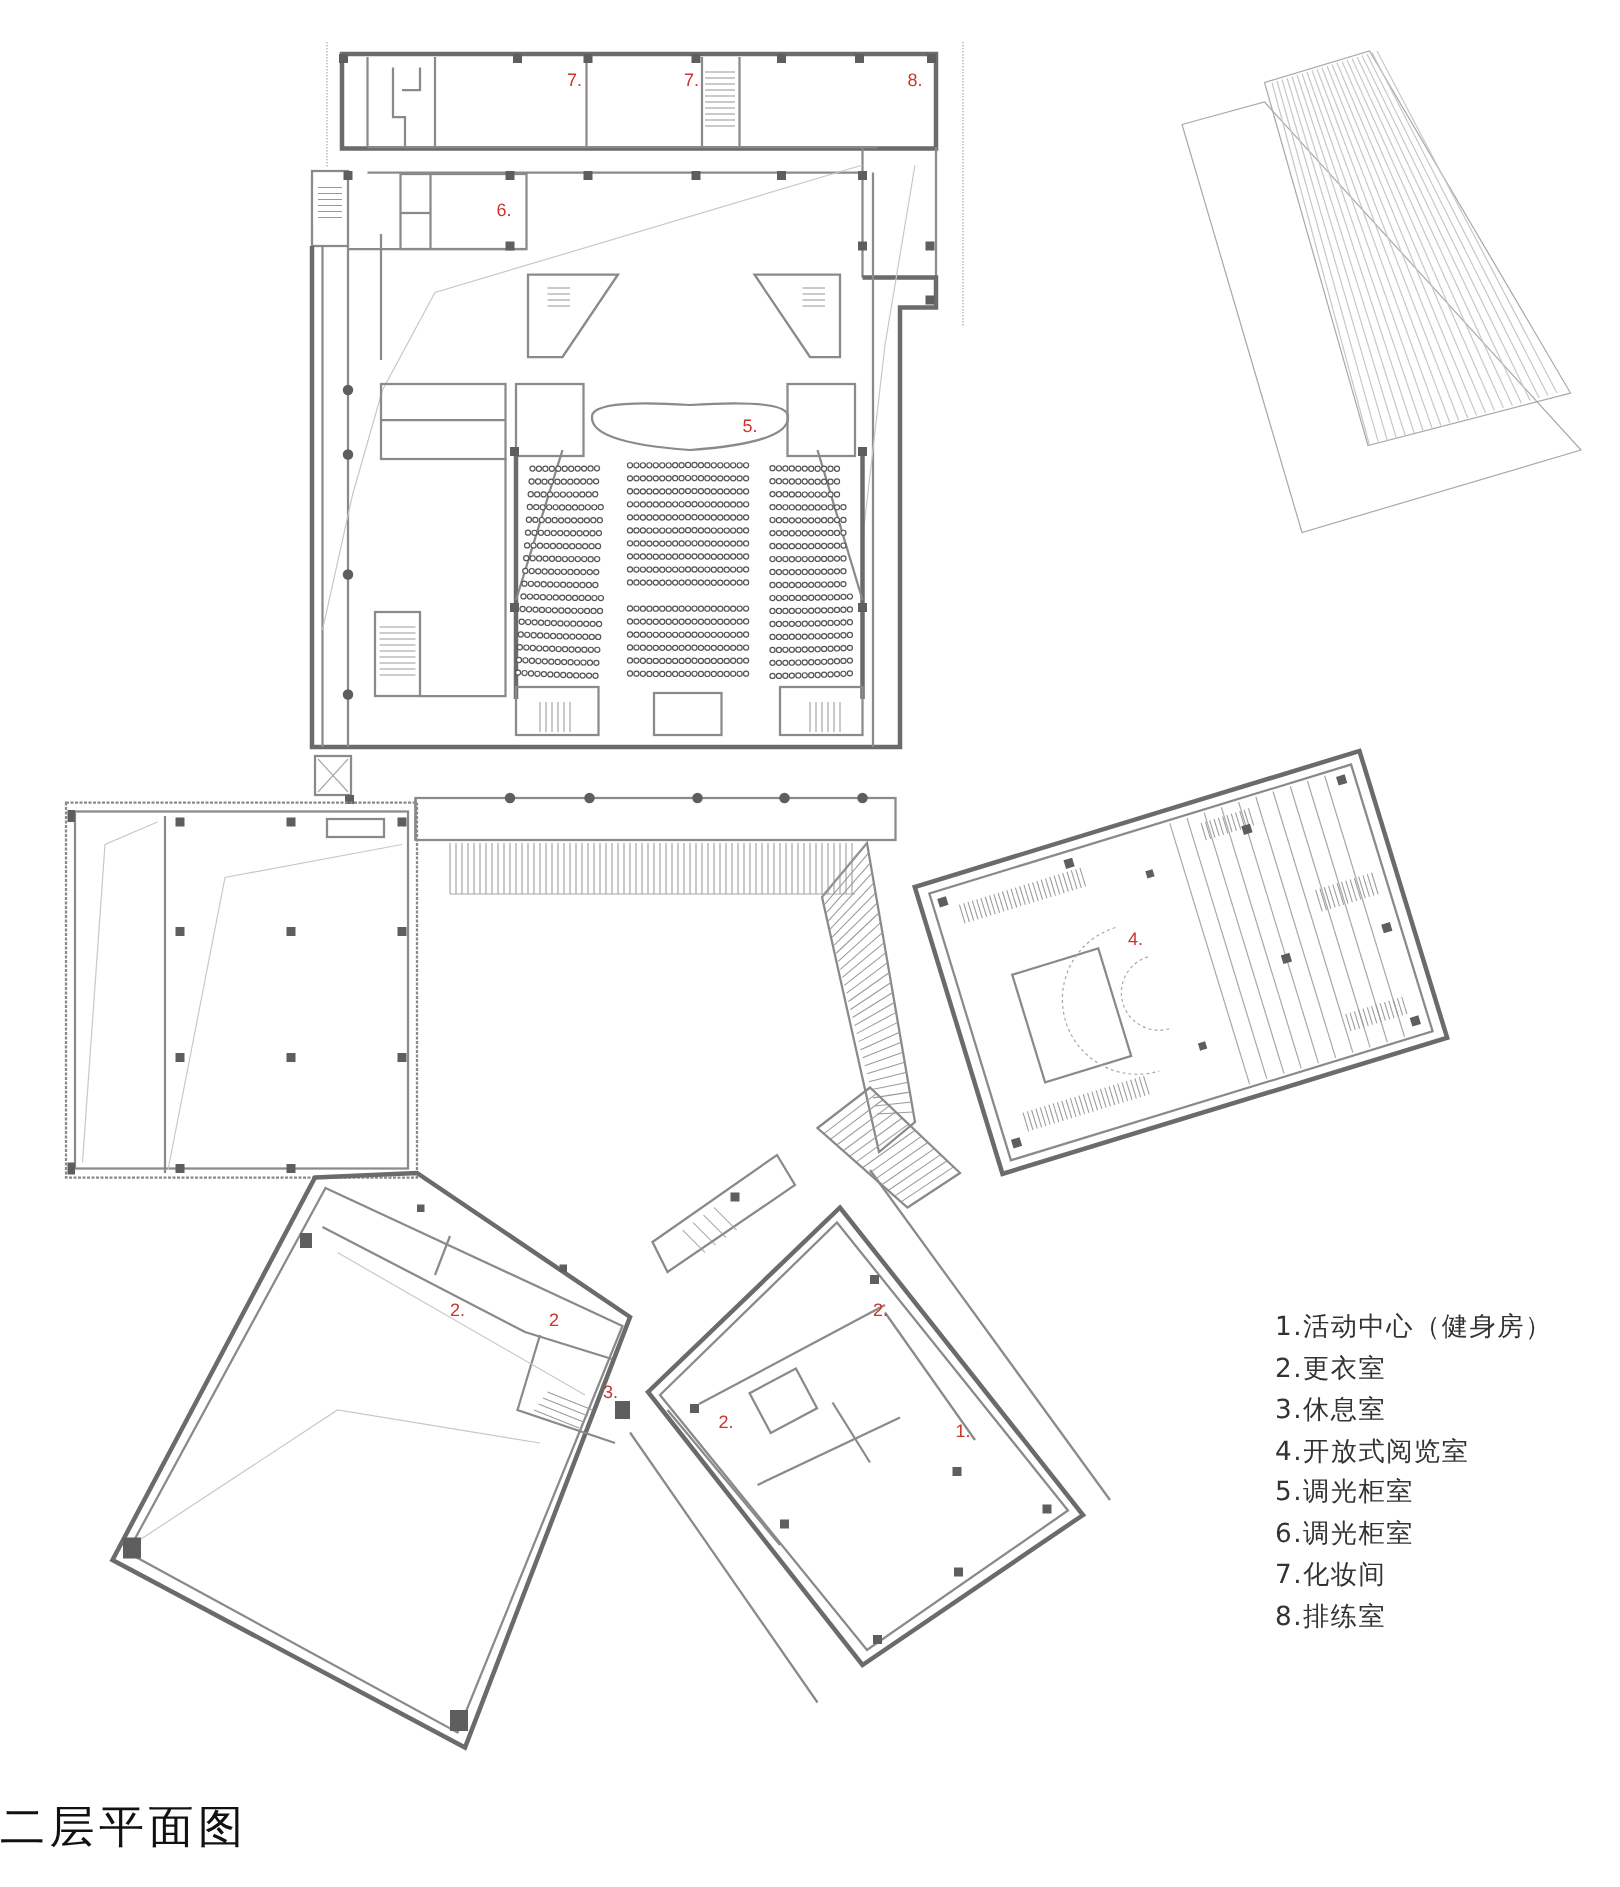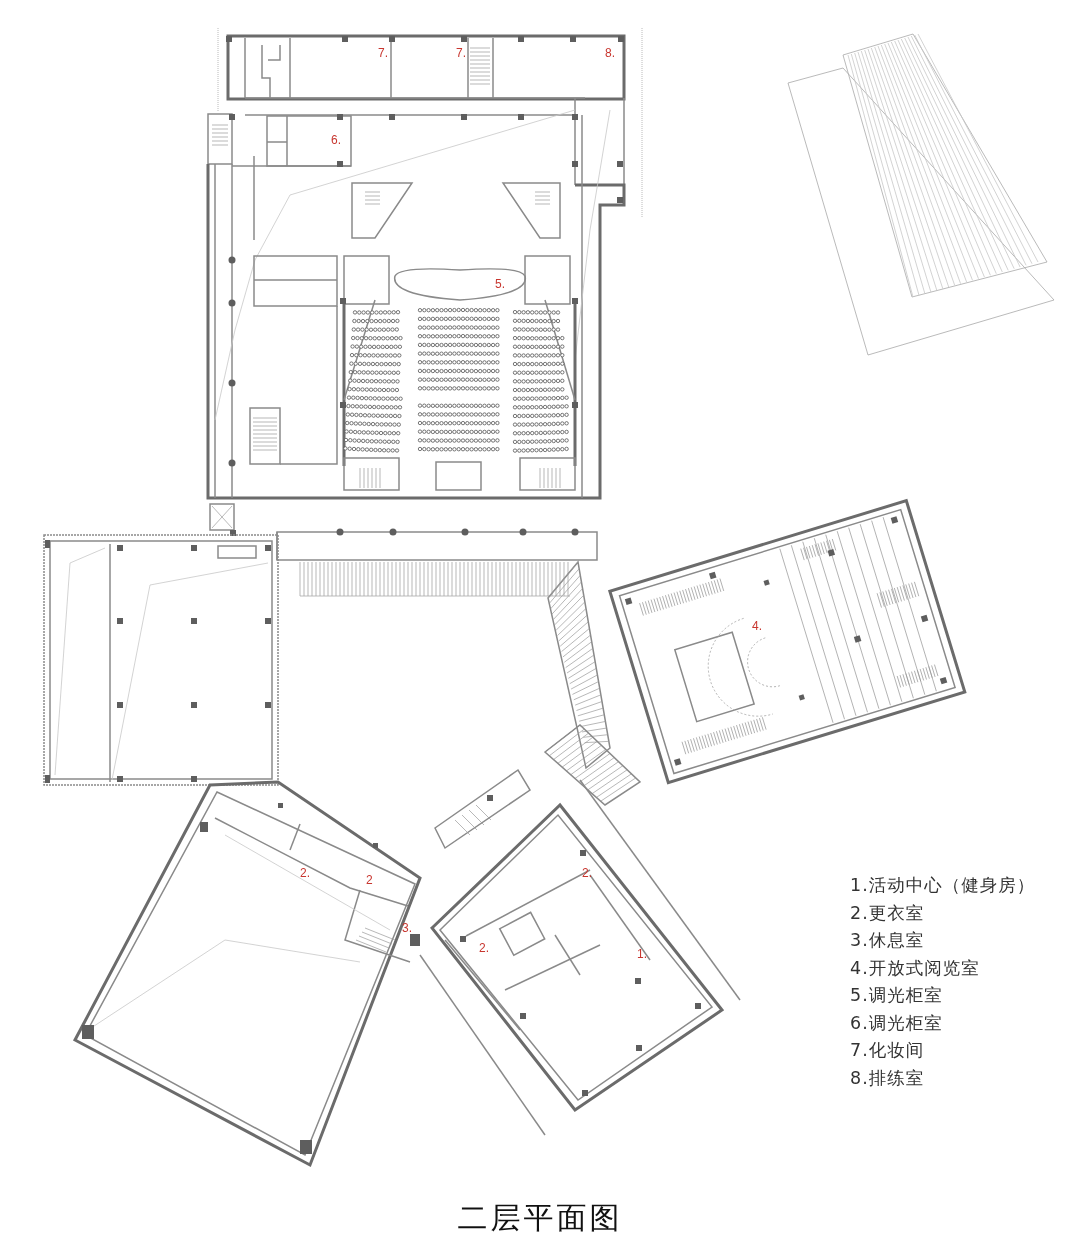--- a/index.html
+++ b/index.html
@@ -11,21 +11,21 @@
   .thin { fill: none; stroke: #a8a8a8; stroke-width: 0.8; }
   .faint { fill: none; stroke: #c8c8c8; stroke-width: 0.8; }
   .col { fill: #5e5e5e; }
   .colround { fill: #5e5e5e; }
   .stair { stroke: #9a9a9a; stroke-width: 0.7; }
   .seat { fill: #ffffff; stroke: #555; stroke-width: 0.8; }
   .room-label { fill: #c8362f; font-size: 12px; font-family: "Liberation Sans", sans-serif; }
   .legend { position: absolute; left: 850px; top: 872px; }
   .legend-item { font-size: 17.5px; line-height: 27.5px; color: #333; letter-spacing: 1px;
                  font-family: "DejaVu Sans", sans-serif; white-space: nowrap; }
-  .title { position: absolute; left: 0; width: 1080px; top: 1198px; text-align: center;
+  .title { position: absolute; left: 0; width: 1080px; top: 1198px; text-align: left;
            font-size: 30px; color: #111; letter-spacing: 3px; font-family: "DejaVu Sans", sans-serif; }
 </style>
 </head>
 <body>
 
 <svg id="plan" viewBox="0 0 1080 1258" xmlns="http://www.w3.org/2000/svg">
 
   <g>
 
     <line x1="218" y1="28" x2="218" y2="112" class="thin" stroke-dasharray="1 1"></line>

